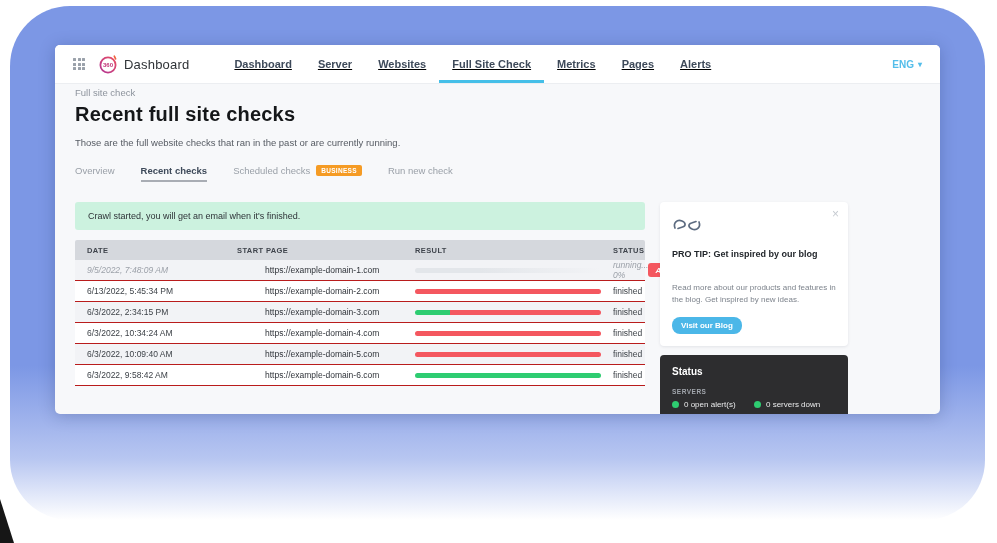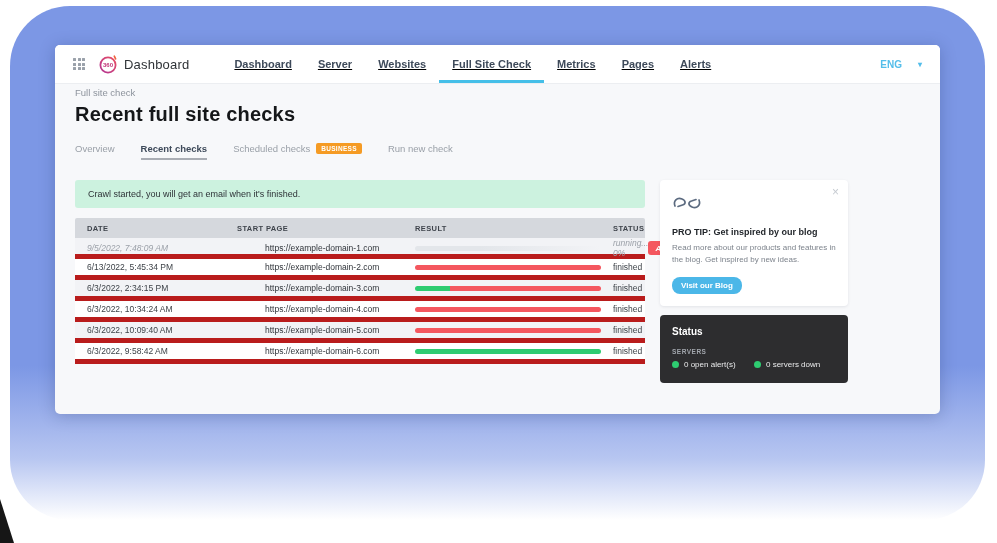--- a/index.html
+++ b/index.html
@@ -37,21 +37,21 @@
   .logo { display:flex; align-items:center; gap:5px; }
   .logo-name { font-size:13px; color:#2f3337; font-weight:500; letter-spacing:0.2px; }
   .nav-items { display:flex; margin-left:32px;text-decoration:underline; }
   .nav-item {
     display:flex; align-items:center; padding:3px 13px 0 13px;
     font-size:11px; font-weight:600; color:#3e4a5a;
     border-bottom:3px solid transparent; cursor:pointer;
   }
   .nav-item.active { border-bottom-color:#45bfe8; }
   .nav-spacer { flex:1; }
-  .lang { display:flex; align-items:center; gap:16px; font-size:10px; font-weight:600; color:#53bdea; cursor:pointer; }
+  .lang { display:flex; align-items:center; gap:4px; font-size:10px; font-weight:600; color:#53bdea; cursor:pointer; }
   .lang .chev { font-size:8px; }
   
   .content { padding:0 20px; }
   .badge-row { display:flex; justify-content:flex-end; gap:6px; margin-top:8px; }
   .quota-badge {
     background:#717479; color:#ffffff; font-size:8px; font-weight:600;
     padding:2.5px 7px; border-radius:3px;
   }
   .breadcrumb { font-size:9.5px; color:#8d939c; margin-top:3px; }
   .page-title { font-size:20px; font-weight:700; color:#151719; margin-top:5px; letter-spacing:0.2px; }
@@ -71,41 +71,41 @@
   
   .thead {
     display:grid; grid-template-columns:150px 178px 198px 1fr;
     align-items:center; height:20px; padding:0 12px;
     background:#d5d8dd; border-radius:2px 2px 0 0;
   }
   .th { font-size:7.5px; font-weight:700; color:#3f444c; letter-spacing:0.4px; }
   .trow {
     display:grid; grid-template-columns:150px 178px 198px 1fr;
     align-items:center; height:21px; padding:0 12px;
-    background:#ffffff; border-bottom:5px solid #b91c1c; cursor:pointer;
+    background:#ffffff; border-bottom:1px solid #b91c1c; cursor:pointer;
   }
   .trow:nth-child(even) { background:#f2f3f6; }
   .td-date { font-size:8.5px; color:#3d4248; }
   .td-date.running { font-style:italic; color:#9ca1a9; }
   .td-url { font-size:8.5px; color:#30343a;margin-left:28px; }
   .bar { width:186px; height:5px; border-radius:3px; overflow:hidden; display:flex; }
   .td-status { display:flex; justify-content:space-between; align-items:center; font-size:8.5px; color:#3d4248; }
   .td-status .running-label { font-style:italic; color:#9ca1a9; }
   .abort-btn {
     background:#f4575f; color:#fff; font-size:8px; font-weight:600; font-style:italic;
     padding:2.5px 7px; border-radius:3px; cursor:pointer; border:none;
   }
   
   .protip {
     background:#ffffff; border-radius:4px; padding:12px; position:relative;
     box-shadow:0 1px 3px rgba(40,50,70,0.10);
   }
   .protip .close { position:absolute; top:5px; right:9px; font-size:12px; color:#c6cbd1; cursor:pointer; }
   .protip-title { font-size:9px; font-weight:700; color:#23272c; margin-top:9px; }
-  .protip-body { font-size:8px; color:#7d838c; line-height:1.55; margin-top:5px; }
+  .protip-body { font-size:8px; color:#7d838c; line-height:1.55; margin-top:23px; }
   .blog-btn {
     display:inline-block; background:#4bb7e8; color:#fff; font-size:8px; font-weight:600;
     padding:4px 9px; border-radius:8px; margin-top:10px; border:none; cursor:pointer;
   }
   
   .status-panel {
     background:#2d2d2f; border-radius:4px; margin-top:9px; padding:11px 12px 14px 12px; color:#fff;
   }
   .status-title { font-size:10px; font-weight:700; }
   .status-label { font-size:6.5px; font-weight:700; color:#a2a6ad; letter-spacing:0.5px; margin-top:11px; }
@@ -161,20 +161,21 @@
       <span>ENG</span>
       <span class="chev">▾</span>
     </div>
   </div>
 
   <div class="content">
 
 
     <div class="breadcrumb">Full site check</div>
     <div class="page-title">Recent full site checks</div>
+    <div class="subtitle">Those are the full website checks that ran in the past or are currently running.</div>
 
     <div class="tabs">
       <div class="tab">
           <span>Overview</span>
         </div>
       <div class="tab active">
           <span>Recent checks</span>
         </div>
       <div class="tab">
         <span>Scheduled checks</span>

